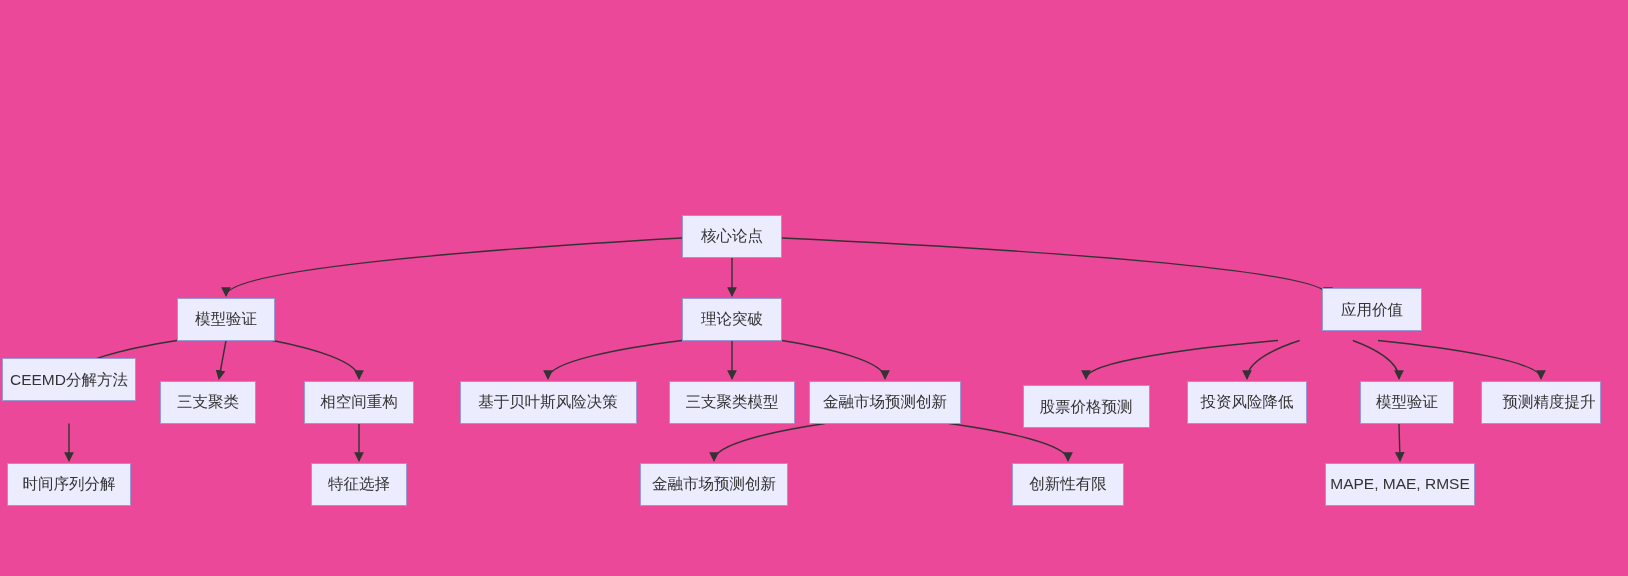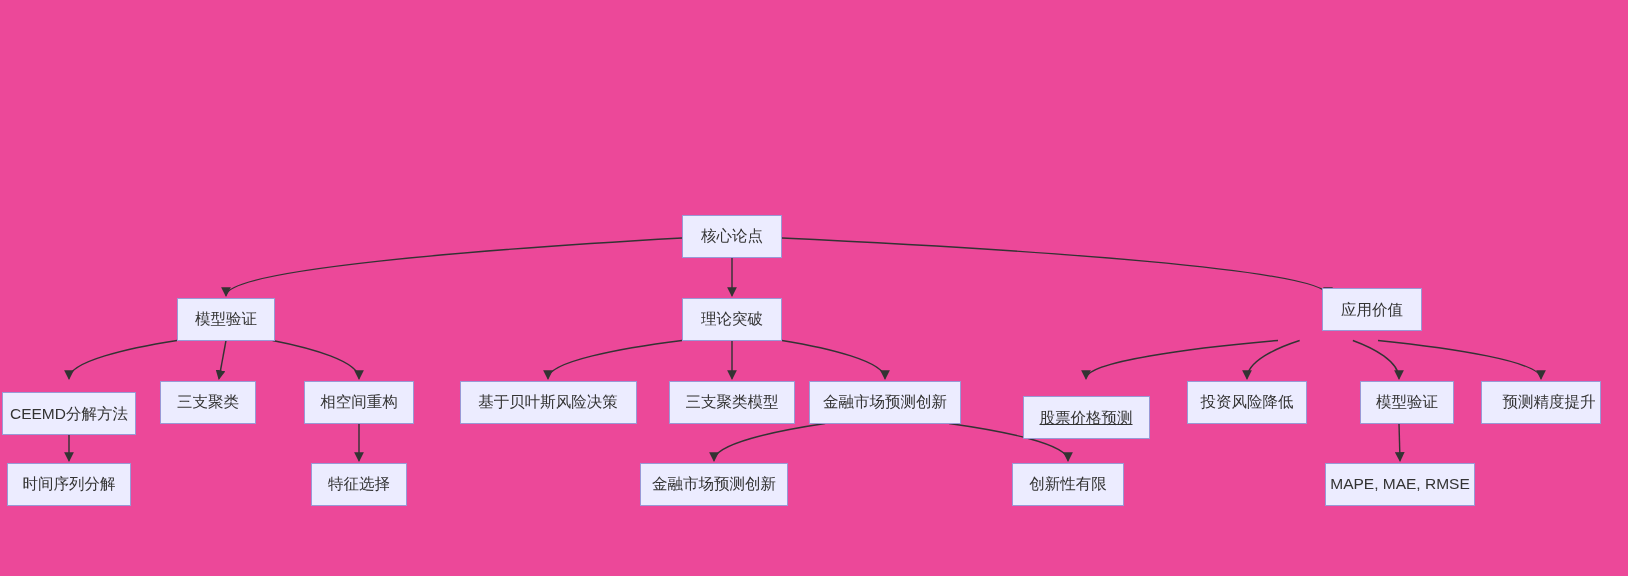--- a/index.html
+++ b/index.html
@@ -69,27 +69,27 @@
         <path class="edge" d="M825.15,423.5 C775.1324999999999,430.9 714,443.85 714,460.5" marker-end="url(#arrowhead)"></path>
         <path class="edge" d="M949.05,423.5 C1002.5775,430.9 1068,443.85 1068,460.5" marker-end="url(#arrowhead)"></path>
         <path class="edge" d="M1399,423.5 L1400,460.5" marker-end="url(#arrowhead)"></path>
       </g>
   </svg>
   <div id="nodes">
       <div class="node" style="left: 682px; top: 214.5px; width: 100px;">核心论点</div>
       <div class="node" style="left: 177px; top: 297.5px; width: 98px;">模型验证</div>
       <div class="node" style="left: 682px; top: 297.5px; width: 100px;">理论突破</div>
       <div class="node" style="left: 1278px; top: 288px; width: 100px; margin-left: 44px;">应用价值</div>
-      <div class="node" style="left: 2px; top: 392px; width: 134px;">CEEMD分解方法</div>
+      <div class="node" style="left: 2px; top: 358px; width: 134px;">CEEMD分解方法</div>
       <div class="node" style="left: 160px; top: 380.5px; width: 96px;">三支聚类</div>
       <div class="node" style="left: 304px; top: 380.5px; width: 110px; text-align: right;">相空间重构</div>
       <div class="node" style="left: 459.5px; top: 380.5px; width: 177px;">基于贝叶斯风险决策</div>
       <div class="node" style="left: 669px; top: 380.5px; width: 126px;">三支聚类模型</div>
       <div class="node" style="left: 809px; top: 380.5px; width: 152px;">金融市场预测创新</div>
-      <div class="node" style="left: 1022.5px; top: 396px; width: 127px; text-decoration: underline;">股票价格预测</div>
+      <div class="node" style="left: 1022.5px; top: 385px; width: 127px;">股票价格预测</div>
       <div class="node" style="left: 1187px; top: 380.5px; width: 120px;">投资风险降低</div>
       <div class="node" style="left: 1352px; top: 380.5px; width: 94px; margin-left: 8px;">模型验证</div>
       <div class="node" style="left: 1481px; top: 380.5px; width: 120px; padding-left: 16px;">预测精度提升</div>
       <div class="node" style="left: 7px; top: 462.5px; width: 124px;">时间序列分解</div>
       <div class="node" style="left: 311px; top: 462.5px; width: 96px;">特征选择</div>
       <div class="node" style="left: 640px; top: 462.5px; width: 148px;">金融市场预测创新</div>
       <div class="node" style="left: 1012px; top: 462.5px; width: 112px;">创新性有限</div>
       <div class="node" style="left: 1325px; top: 462.5px; width: 150px;">MAPE, MAE, RMSE</div>
     </div>
 </div>

